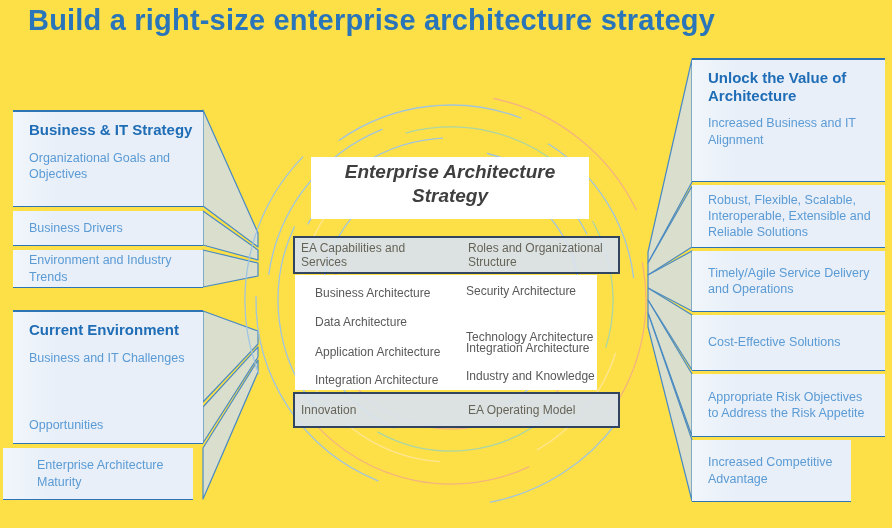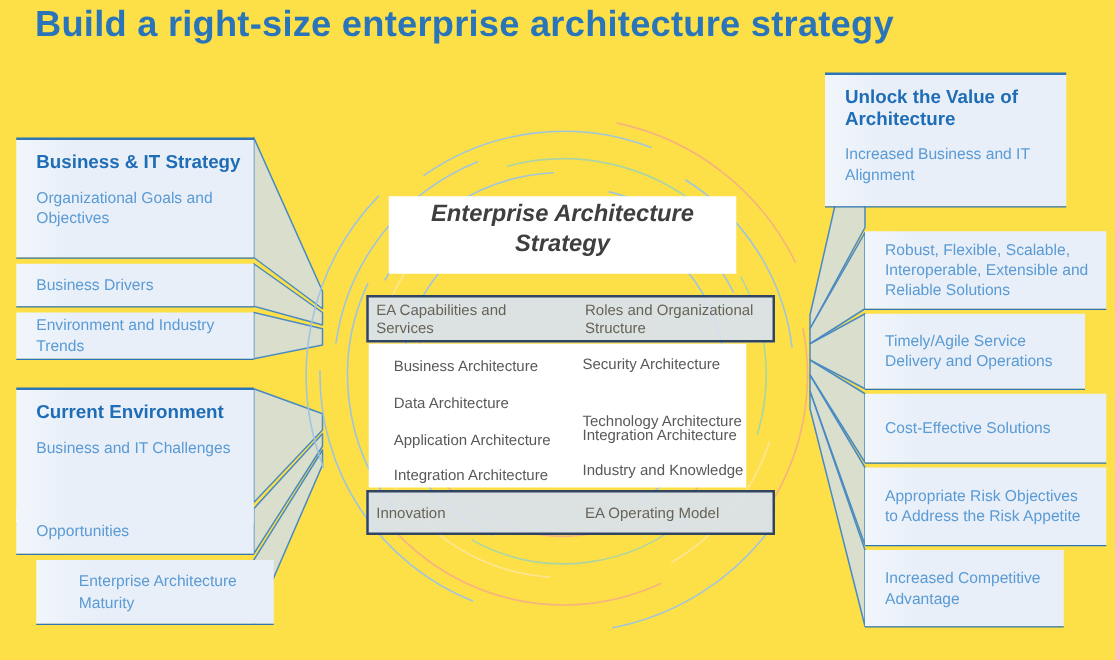--- a/index.html
+++ b/index.html
@@ -100,21 +100,21 @@
     <div class="panel-item">Environment and Industry Trends</div>
   </div>
 
   <div class="sec first top-edge" style="left:13px;top:310px;width:190px;height:110px;">
     <div class="panel-heading">Current Environment</div>
     <div class="panel-item">Business and IT Challenges</div>
   </div>
   <div class="sec" style="left:13px;top:407px;width:190px;height:37px;">
     <div class="panel-item">Opportunities</div>
   </div>
-  <div class="sec" style="left:29px;top:448px;width:190px;height:52px;padding-left:34px;">
+  <div class="sec" style="left:3px;top:448px;width:190px;height:52px;padding-left:34px;">
     <div class="panel-item">Enterprise Architecture Maturity</div>
   </div>
 
   <div class="center-heading">Enterprise Architecture Strategy</div>
 
   <div class="hl-box" style="top:236px;height:38px;">
     <div class="hl-left">EA Capabilities and Services</div>
     <div class="hl-right">Roles and Organizational Structure</div>
   </div>
 
@@ -125,28 +125,28 @@
   <div class="cell col-l" style="top:345px;">Application Architecture</div>
   <div class="cell col-r" style="top:341px;">Integration Architecture</div>
   <div class="cell col-l" style="top:373px;">Integration Architecture</div>
   <div class="cell col-r" style="top:369px;">Industry and Knowledge</div>
 
   <div class="hl-box" style="top:392px;height:36px;">
     <div class="hl-left">Innovation</div>
     <div class="hl-right">EA Operating Model</div>
   </div>
 
-  <div class="sec first top-edge" style="left:660px;top:58px;width:193px;height:108px;">
+  <div class="sec first top-edge" style="left:692px;top:58px;width:193px;height:124px;">
     <div class="panel-heading">Unlock the Value of Architecture</div>
     <div class="panel-item">Increased Business and IT Alignment</div>
   </div>
   <div class="sec" style="left:692px;top:185px;width:193px;height:63px;">
     <div class="panel-item">Robust, Flexible, Scalable, Interoperable, Extensible and Reliable Solutions</div>
   </div>
-  <div class="sec" style="left:692px;top:251px;width:176px;height:61px;">
+  <div class="sec" style="left:692px;top:251px;width:193px;height:61px;">
     <div class="panel-item">Timely/Agile Service Delivery and Operations</div>
   </div>
   <div class="sec" style="left:692px;top:315px;width:193px;height:56px;">
     <div class="panel-item">Cost-Effective Solutions</div>
   </div>
   <div class="sec" style="left:692px;top:374px;width:193px;height:63px;">
     <div class="panel-item">Appropriate Risk Objectives to Address the Risk Appetite</div>
   </div>
   <div class="sec" style="left:692px;top:440px;width:159px;height:62px;">
     <div class="panel-item">Increased Competitive Advantage</div>

